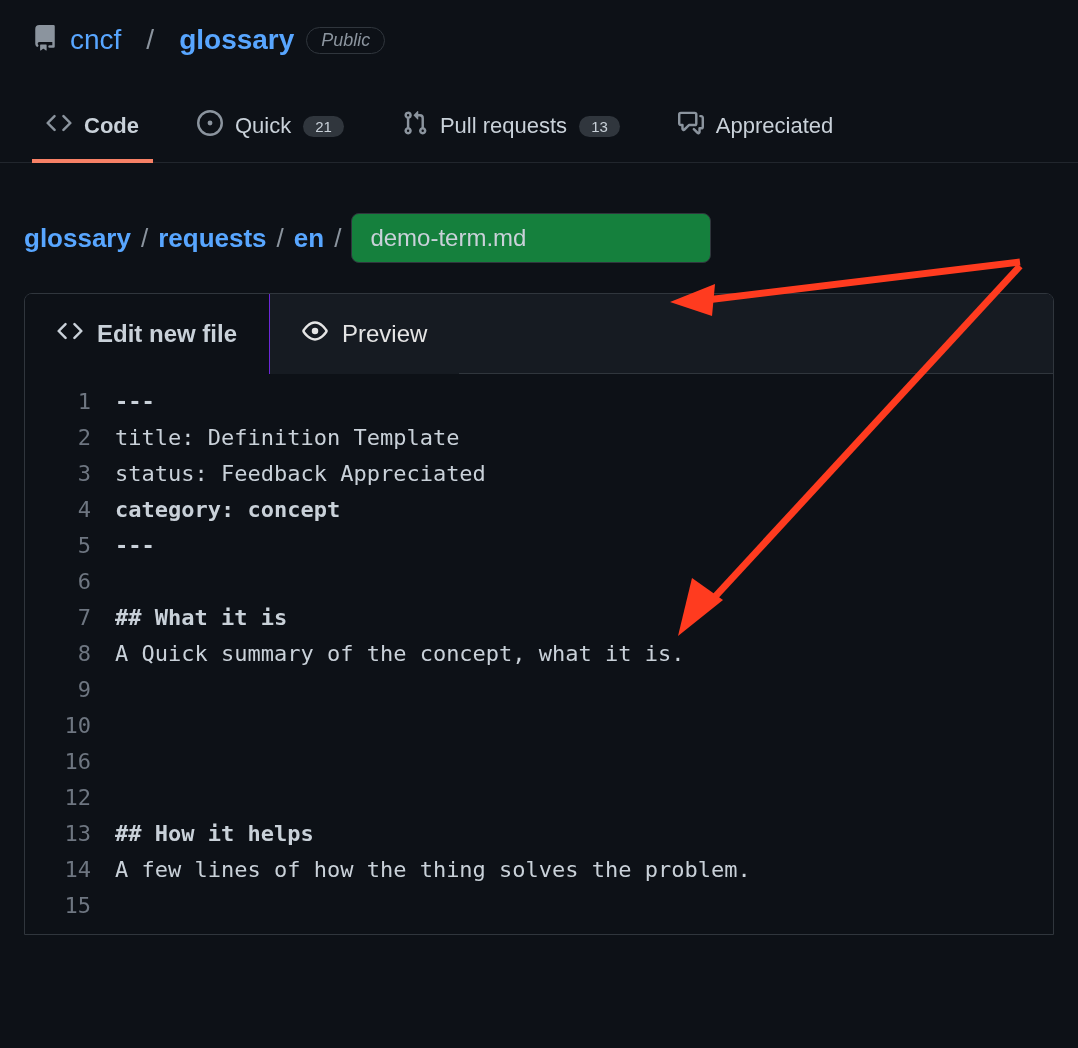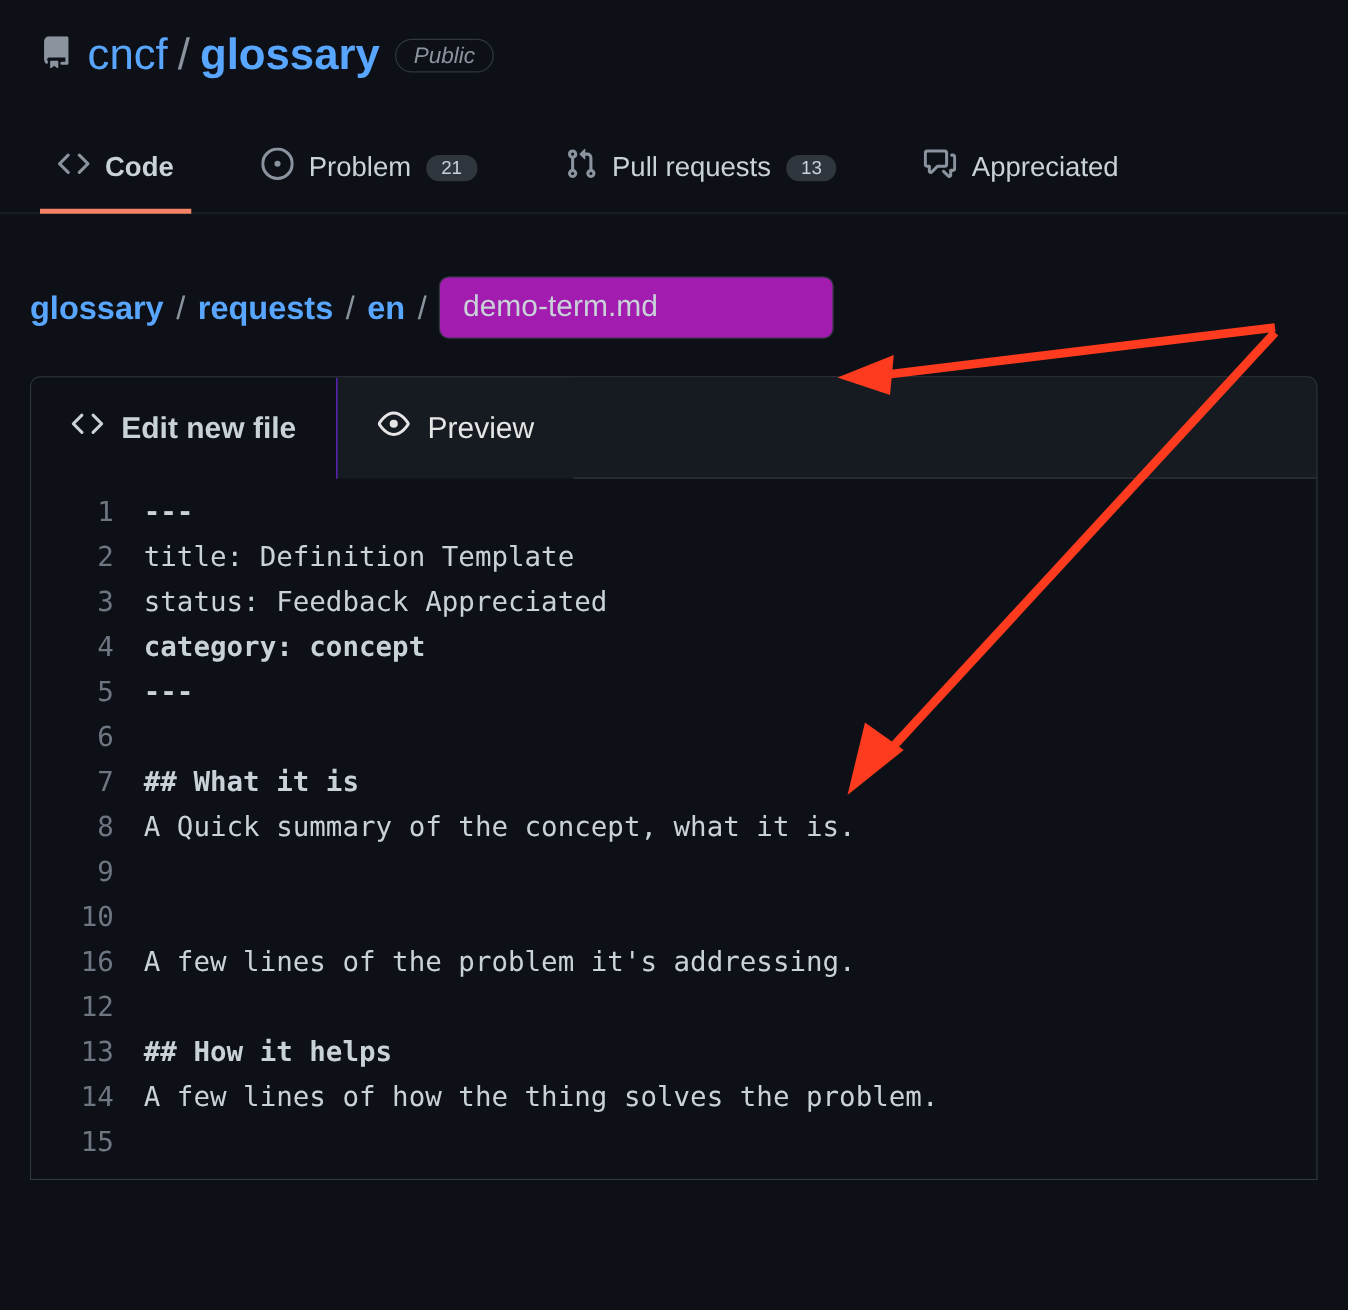--- a/index.html
+++ b/index.html
@@ -19,25 +19,25 @@
     .repo-header {
       padding: 24px 32px 0 32px;
       display: flex;
       align-items: center;
       gap: 12px;
     }
     .repo-icon {
       color: #8b949e;
     }
     .repo-path {
-      font-size: 35px;
+      font-size: 28px;
       font-weight: 400;
       display: flex;
       align-items: center;
-      gap: 8px;
+      gap: 25px;
       text-align: center;
     }
     .repo-path a {
       color: #58a6ff;
       text-decoration: none;
     }
     .repo-path .owner {
       font-weight: 400;
     }
     .repo-path .repo-name {
@@ -54,21 +54,21 @@
       font-size: 18px;
       color: #8b949e;
       font-weight: 500;
       font-style: italic;
     }
     .tab-nav {
       margin-top: 40px;
       border-bottom: 1px solid #21262d;
       padding: 0 32px;
       display: flex;
-      gap: 42px;
+      gap: 30px;
     }
     .tab-item {
       display: flex;
       align-items: center;
       gap: 12px;
       padding: 14px 14px 20px 14px;
       font-size: 22px;
       color: #c9d1d9;
       cursor: pointer;
       position: relative;
@@ -105,27 +105,27 @@
     }
     .breadcrumb-row a {
       color: #58a6ff;
       text-decoration: none;
       font-weight: 600;
     }
     .breadcrumb-row .bc-sep {
       color: #8b949e;
     }
     .filename-input {
-      background: #a21caf;
+      background: #15803d;
       border: 1.5px solid #30363d;
       border-radius: 8px;
       padding: 10px 18px;
       font-size: 24px;
       color: #c9d1d9;
-      width: 316px;
+      width: 360px;
       font-family: inherit;
     }
     .editor-container {
       margin: 0 24px;
       border: 1px solid #30363d;
       border-radius: 8px 8px 0 0;
       overflow: hidden;
     }
     .editor-tabs {
       display: flex;
@@ -208,21 +208,21 @@
     </span>
     <span>Code</span>
   </div>
   <div class="tab-item">
     <span class="tab-icon">
       <svg width="26" height="26" viewBox="0 0 16 16" fill="currentColor">
           <path d="M8 9.5a1.5 1.5 0 100-3 1.5 1.5 0 000 3z"></path>
           <path fill-rule="evenodd" d="M8 0a8 8 0 100 16A8 8 0 008 0zM1.5 8a6.5 6.5 0 1113 0 6.5 6.5 0 01-13 0z"></path>
         </svg>
     </span>
-    <span>Problem</span>
+    <span>Quick</span>
     <span class="counter">21</span>
   </div>
   <div class="tab-item">
     <span class="tab-icon">
       <svg width="26" height="26" viewBox="0 0 16 16" fill="currentColor">
           <path fill-rule="evenodd" d="M7.177 3.073L9.573.677A.25.25 0 0110 .854v4.792a.25.25 0 01-.427.177L7.177 3.427a.25.25 0 010-.354zM3.75 2.5a.75.75 0 100 1.5.75.75 0 000-1.5zm-2.25.75a2.25 2.25 0 113 2.122v5.256a2.251 2.251 0 11-1.5 0V5.372A2.25 2.25 0 011.5 3.25zM11 2.5h-1V4h1a1 1 0 011 1v5.628a2.251 2.251 0 101.5 0V5A2.5 2.5 0 0011 2.5zm1 10.25a.75.75 0 111.5 0 .75.75 0 01-1.5 0zM3.75 12a.75.75 0 100 1.5.75.75 0 000-1.5z"></path>
         </svg>
     </span>
     <span>Pull requests</span>
     <span class="counter">13</span>
@@ -302,21 +302,20 @@
       </div>
       <div class="code-line">
         <div class="line-num">9</div>
         <div class="line-content"></div>
       </div>
       <div class="code-line">
         <div class="line-num">10</div>
       </div>
       <div class="code-line">
         <div class="line-num">16</div>
-        <div class="line-content">A few lines of the problem it's addressing.</div>
       </div>
       <div class="code-line">
         <div class="line-num">12</div>
         <div class="line-content"></div>
       </div>
       <div class="code-line">
         <div class="line-num">13</div>
         <div class="line-content bold">## How it helps</div>
       </div>
       <div class="code-line">

